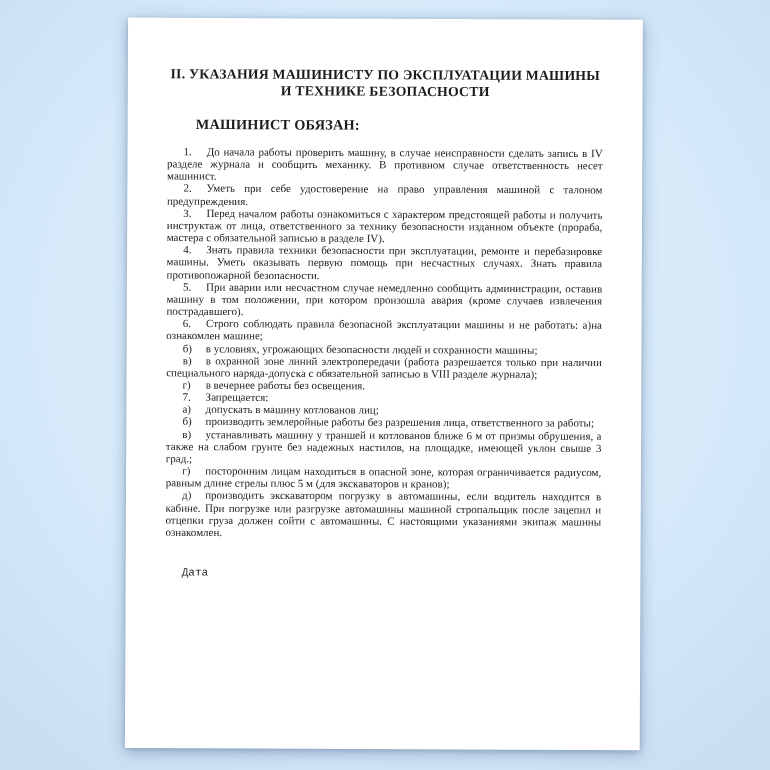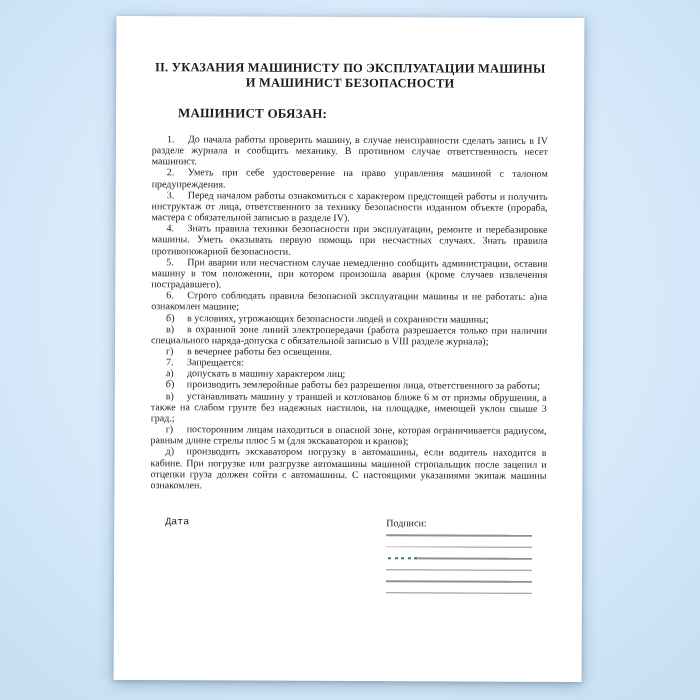--- a/index.html
+++ b/index.html
@@ -84,21 +84,21 @@
   }
 </style>
 </head>
 <body>
 
 <div class="scene">
   <div class="page">
 
     <h1 class="title">
       <span>II. УКАЗАНИЯ МАШИНИСТУ ПО ЭКСПЛУАТАЦИИ МАШИНЫ</span><br>
-      <span>И МАШИНИСТ БЕЗОПАСНОСТИ</span>
+      <span>И ТЕХНИКЕ БЕЗОПАСНОСТИ</span>
     </h1>
 
     <h2 class="heading">МАШИНИСТ ОБЯЗАН:</h2>
 
     <div class="body-text">
 
         <p class="para"><span class="marker">1.</span><span>До начала работы проверить машину, в случае неисправности сделать запись в IV разделе журнала и сообщить механику. В противном случае ответственность несет машинист.</span></p>
 
         <p class="para"><span class="marker">2.</span><span>Уметь при себе удостоверение на право управления машиной с талоном предупреждения.</span></p>
 
@@ -111,46 +111,29 @@
         <p class="para"><span class="marker">6.</span><span>Строго соблюдать правила безопасной эксплуатации машины и не работать: а)на ознакомлен машине;</span></p>
 
         <p class="para"><span class="marker">б)</span><span>в условиях, угрожающих безопасности людей и сохранности машины;</span></p>
 
         <p class="para"><span class="marker">в)</span><span>в охранной зоне линий электропередачи (работа разрешается только при наличии специального наряда-допуска с обязательной записью в VIII разделе журнала);</span></p>
 
         <p class="para"><span class="marker">г)</span><span>в вечернее работы без освещения.</span></p>
 
         <p class="para"><span class="marker">7.</span><span>Запрещается:</span></p>
 
-        <p class="para"><span class="marker">а)</span><span>допускать в машину характером лиц;</span></p>
+        <p class="para"><span class="marker">а)</span><span>допускать в машину котлованов лиц;</span></p>
 
         <p class="para"><span class="marker">б)</span><span>производить землеройные работы без разрешения лица, ответственного за работы;</span></p>
 
         <p class="para"><span class="marker">в)</span><span>устанавливать машину у траншей и котлованов ближе 6 м от призмы обрушения, а также на слабом грунте без надежных настилов, на площадке, имеющей уклон свыше 3 град.;</span></p>
 
         <p class="para"><span class="marker">г)</span><span>посторонним лицам находиться в опасной зоне, которая ограничивается радиусом, равным длине стрелы плюс 5 м (для экскаваторов и кранов);</span></p>
 
         <p class="para"><span class="marker">д)</span><span>производить экскаватором погрузку в автомашины, если водитель находится в кабине. При погрузке или разгрузке автомашины машиной стропальщик после зацепил и отцепки груза должен сойти с автомашины. С настоящими указаниями экипаж машины ознакомлен.</span></p>
       </div>
 
     <div class="footer">
       <div class="date-cell">Дата</div>
-      <div class="sig-cell">
-        <div class="sig-label">Подписи:</div>
-        <div class="sig-lines">
-
-            <div class="sig-line plain"></div>
-
-            <div class="sig-line faded"></div>
-
-            <div class="sig-line marks"></div>
-
-            <div class="sig-line plain"></div>
-
-            <div class="sig-line plain"></div>
-
-            <div class="sig-line plain"></div>
-          </div>
-      </div>
     </div>
 
   </div>
 </div>
 
 </body></html>

